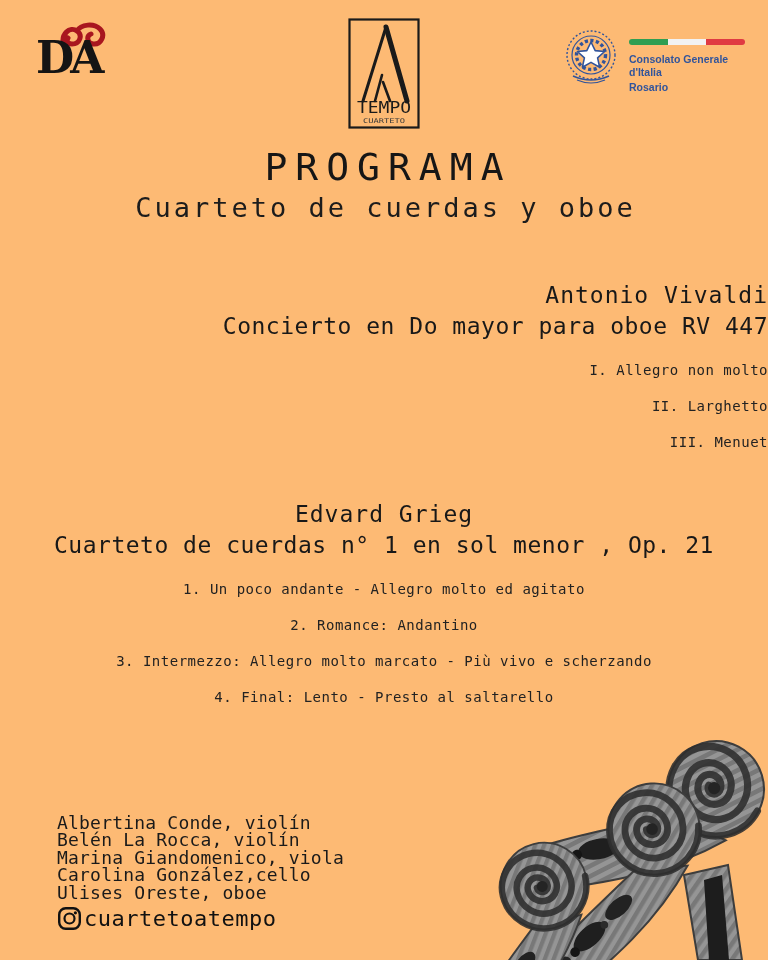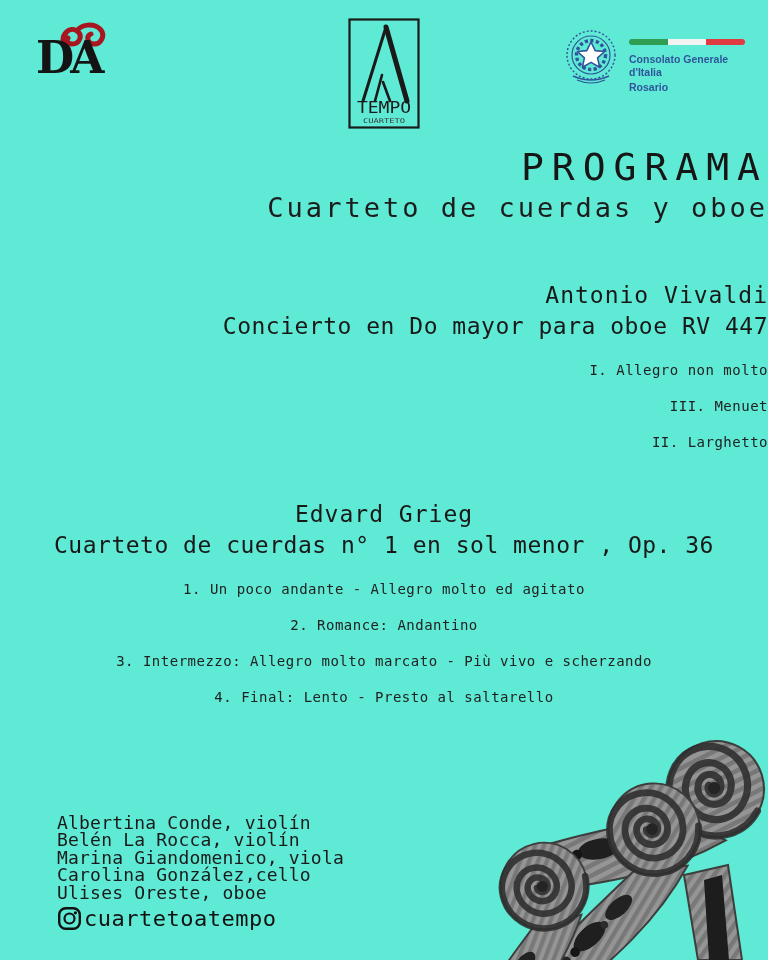--- a/index.html
+++ b/index.html
@@ -1,19 +1,19 @@
 <!DOCTYPE html>
 <html><head>
 <meta charset="utf-8">
 <style>
   * { margin:0; padding:0; box-sizing:border-box; }
   html,body { width:768px; height:960px; background:#ffffff; overflow:hidden; }
   body { font-family:"DejaVu Sans Mono", monospace; color:#1c1c1c; position:relative; }
 
-  .page { position:absolute; inset:0; width:768px; height:960px; background:#5eead4; overflow:hidden; }
+  .page { position:absolute; inset:0; width:768px; height:960px; background:#fdba74; overflow:hidden; }
 
   
   .da-logo { position:absolute; left:36px; top:22px; width:80px; height:66px; }
   .da-flourish { position:absolute; left:22px; top:0; }
   .da-text { position:absolute; left:0; top:14px; font-family:"DejaVu Serif", serif; font-weight:700;
              font-size:44px; line-height:1; letter-spacing:-4px; color:#141414; }
 
   .atempo-logo { position:absolute; left:348px; top:18px; width:72px; height:111px; }
 
   .consulate { position:absolute; left:563px; top:28px; width:185px; height:70px; }
@@ -22,21 +22,21 @@
   .flag-bar { display:flex; width:116px; height:6px; border-radius:3px; overflow:hidden; }
   .flag-green { flex:1; background:#2f9e52; }
   .flag-white { flex:1; background:#f2f2f2; }
   .flag-red { flex:1; background:#e03a42; }
   .consulate-name { margin-top:8px; font-family:"Liberation Sans", sans-serif; font-weight:700;
                     font-size:10.5px; line-height:1.25; color:#31549b; }
   .consulate-city { font-family:"Liberation Sans", sans-serif; font-weight:700;
                     font-size:10.5px; margin-top:2px; color:#31549b; }
 
   
-  .title-block { position:absolute; top:143px; left:0; width:768px; text-align:right; }
+  .title-block { position:absolute; top:143px; left:0; width:768px; text-align:center; }
   .title-main { font-size:38px; font-weight:400; letter-spacing:8px; text-indent:8px; line-height:1.3; color:#161616; }
   .title-sub { font-size:27px; letter-spacing:3px; text-indent:3px; color:#1c1c1c; }
 
   
   .piece { position:absolute; left:0; width:768px; text-align:center; }
   .piece.vivaldi { top:281px;text-align:right; }
   .piece.grieg { top:500px; }
   .composer { font-size:23px; letter-spacing:1px; line-height:1.25; color:#181818; }
   .work { font-size:23px; letter-spacing:0.5px; margin-top:2px; line-height:1.25; color:#181818; }
   .movements { margin-top:12px; }
@@ -104,28 +104,28 @@
   <section class="title-block">
     <h1 class="title-main">PROGRAMA</h1>
     <div class="title-sub">Cuarteto de cuerdas y oboe</div>
   </section>
 
   <section class="piece vivaldi">
     <div class="composer">Antonio Vivaldi</div>
     <div class="work">Concierto en Do mayor para oboe RV 447</div>
     <div class="movements">
       <div class="movement">I. Allegro non molto</div>
+      <div class="movement">II. Larghetto</div>
       <div class="movement">III. Menuet</div>
-      <div class="movement">II. Larghetto</div>
     </div>
   </section>
 
   <section class="piece grieg">
     <div class="composer">Edvard Grieg</div>
-    <div class="work">Cuarteto de cuerdas n° 1 en sol menor , Op. 36</div>
+    <div class="work">Cuarteto de cuerdas n° 1 en sol menor , Op. 21</div>
     <div class="movements">
       <div class="movement">1. Un poco andante - Allegro molto ed agitato</div>
       <div class="movement">2. Romance: Andantino</div>
       <div class="movement">3. Intermezzo: Allegro molto marcato - Più vivo e scherzando</div>
       <div class="movement">4. Final: Lento - Presto al saltarello</div>
     </div>
   </section>
 
   <div class="musicians">
     <div class="musician">Albertina Conde, violín</div>

